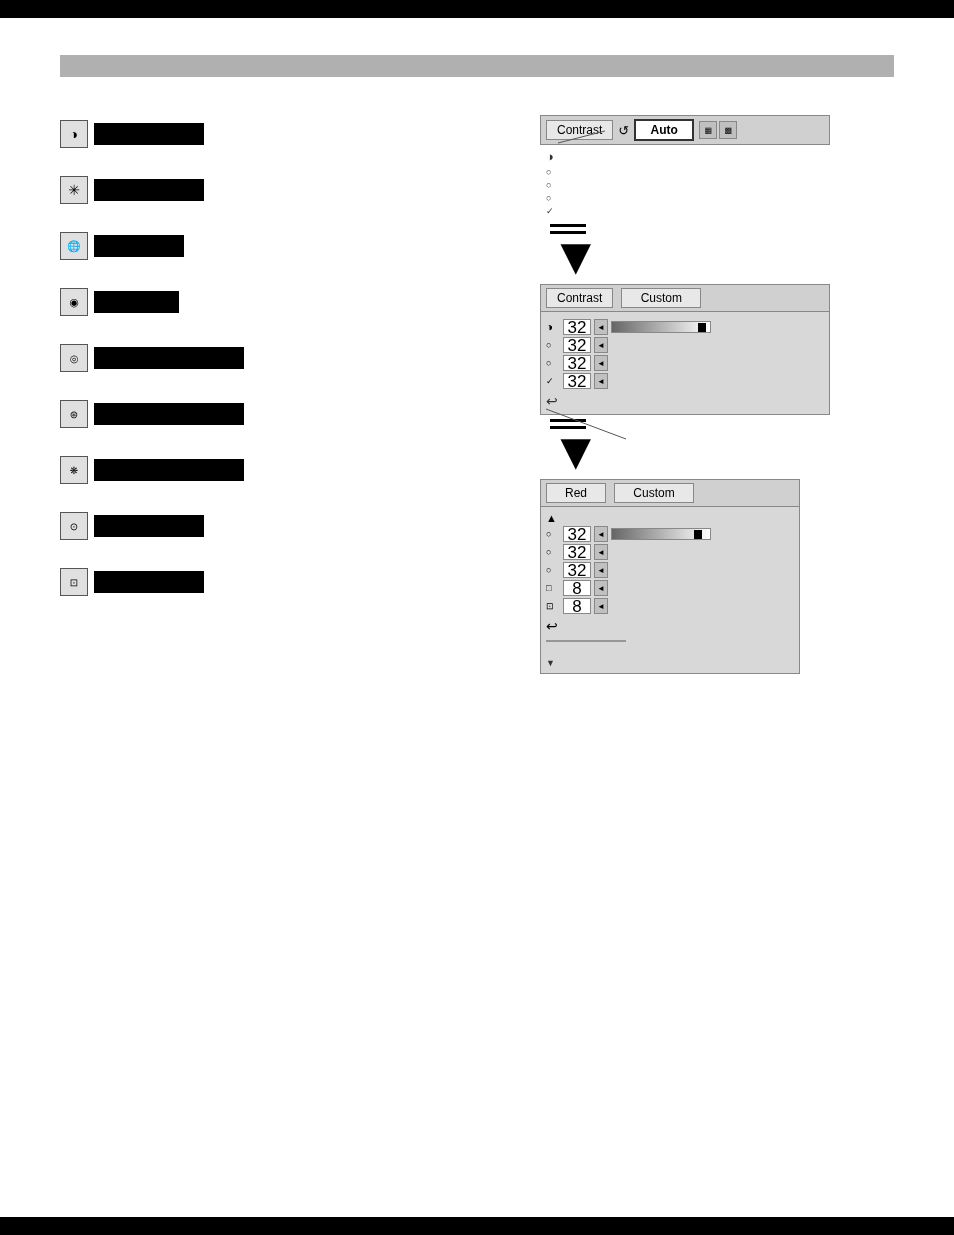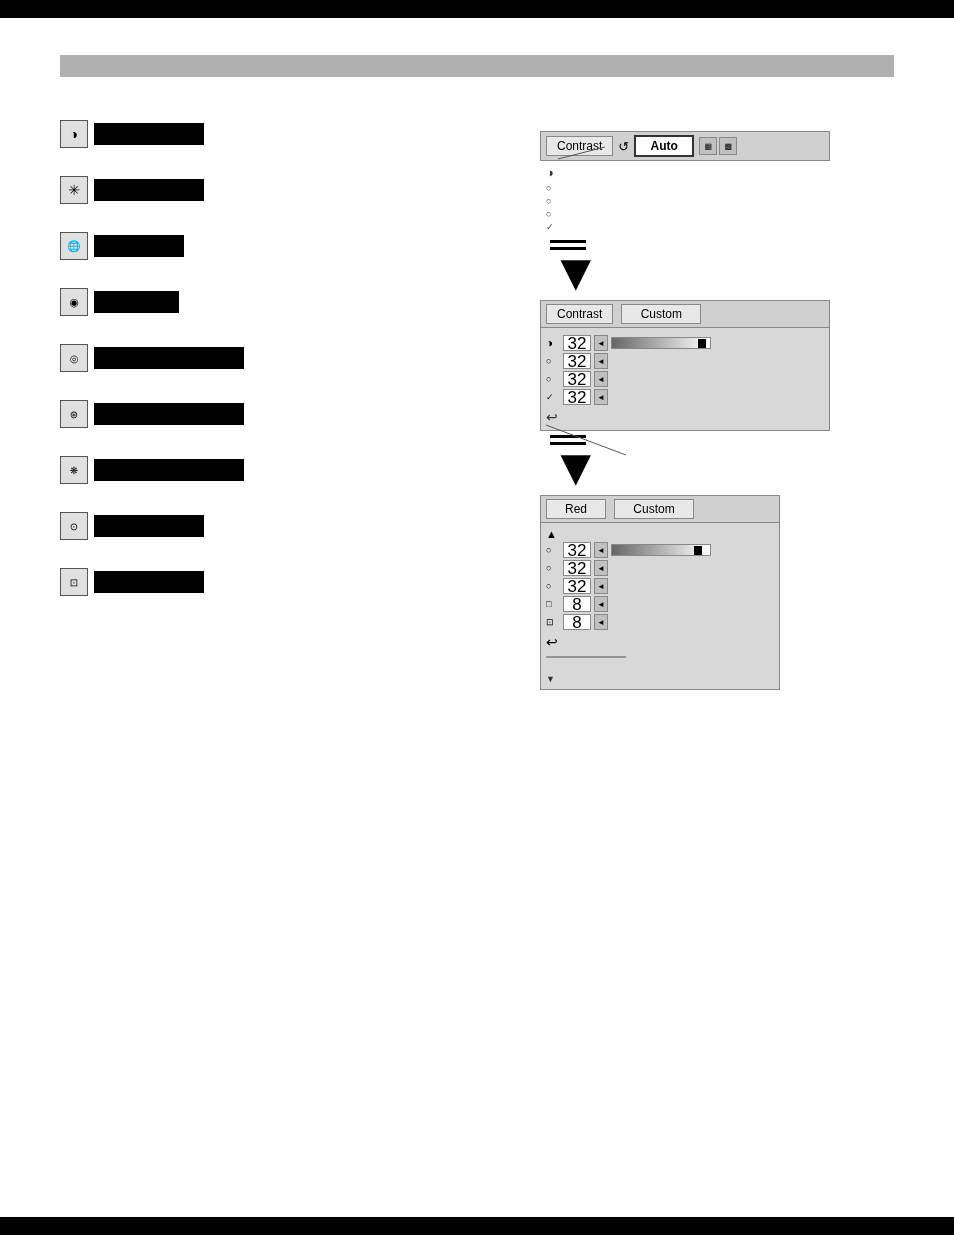--- a/index.html
+++ b/index.html
@@ -79,21 +79,20 @@
       width: 150px;
       height: 22px;
       background: #000;
     }
 
     
     .right-panel {
       position: absolute;
       top: 115px;
       left: 540px;
-      margin-top: 16px;
     }
 
     
     .panel1 {
       position: relative;
       width: 290px;
     }
 
     .panel-header {
       display: flex;
@@ -206,21 +205,21 @@
       position: absolute;
       right: 4px;
       top: 1px;
       width: 8px;
       height: 9px;
       background: #000;
     }
 
     
     .panel3 {
-      width: 240px;
+      width: 260px;
     }
   </style>
 </head>
 <body>
 
 <div class="top-border"></div>
 
 <div class="bottom-border"></div>
 
 <div class="header-bar"></div>

